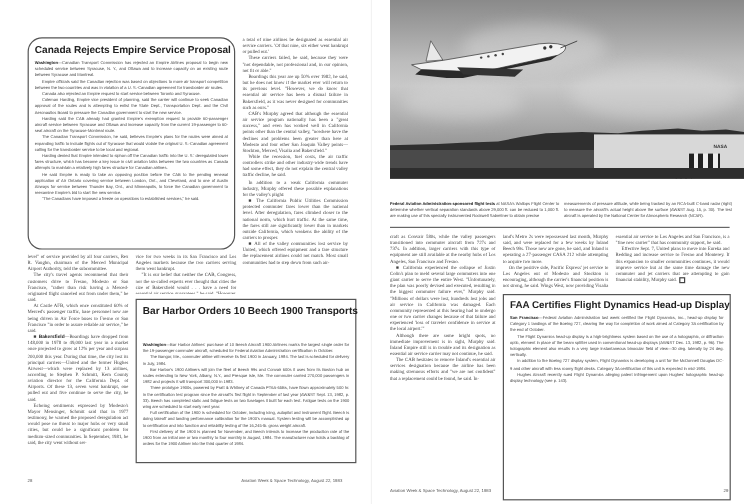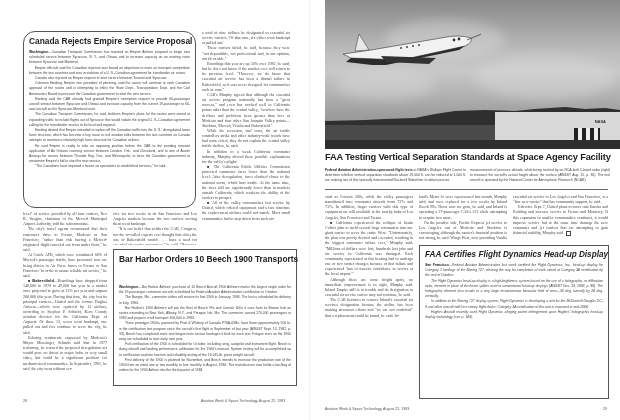--- a/index.html
+++ b/index.html
@@ -123,21 +123,20 @@
     <div style="position:absolute; left:232px; top:120px; width:26px; height:22px; border-radius:50%; background:#f0f0f0; border:1px solid #777;"></div>
     <div style="position:absolute; left:238px; top:140px; width:16px; height:26px; background:repeating-linear-gradient(45deg,#555 0 1px,#9a9a9a 1px 3px);"></div>
     <div class="ground"></div>
     <div style="position:absolute; left:170px; bottom:9px; width:125px; height:28px; background:#d8d8d8;">
       <span style="position:absolute; right:14px; top:7px; font-family:'Liberation Sans',sans-serif; font-size:4px; font-weight:bold; color:#333;">NASA</span>
       <div style="position:absolute; right:20px; bottom:0; width:26px; height:12px; background:repeating-linear-gradient(90deg,#222 0 4px,#eee 4px 8px);"></div>
     </div>
     <div class="runway"></div>
   </div>
 
-  <div class="fig-caption-title">FAA Testing Vertical Separation Standards at Space Agency Facility</div>
   <div class="caption-col" style="left:15px; top:168px; width:141px;"><span class="dateline">Federal Aviation Administration-sponsored flight tests</span><span> at NASA's Wallops Flight Center to determine whether vertical separation standards above 29,000 ft. can be reduced to 1,000 ft. are making use of this specially instrumented Rockwell Sabreliner to obtain precise</span></div>
   <div class="caption-col" style="left:160px; top:168px; width:140px;">measurements of pressure altitude, while being tracked by an RCA-built C-band radar (right) to measure the aircraft's actual height above the surface (AW&amp;ST Aug. 15, p. 30). The test aircraft is operated by the National Center for Atmospheric Research (NCAR).</div>
   <div class="rule" style="left:15px; top:189px; width:283px;"></div>
 
   <div class="col" style="left:15px; top:194px; width:88px; height:203px;">
     <p class="noindent">craft as Convair 580s, while the valley passengers transitioned into commuter aircraft from 727s and 737s. In addition, larger carriers with this type of equipment are still available at the nearby hubs of Los Angeles, San Francisco and Fresno.</p>
     <p>■ California experienced the collapse of Justin Colin's plan to meld several large commuters into one giant carrier to serve the entire West. "Unfortunately, the plan was poorly devised and executed, resulting in the biggest commuter failure ever," Murphy said. "Millions of dollars were lost, hundreds lost jobs and air service in California was damaged. Each community represented at this hearing had to undergo one or two carrier changes because of that failure and experienced 'loss of traveler confidence in service at the local airport.'"</p>
     <p>Although there are some bright spots, no immediate improvement is in sight, Murphy said. Inland Empire still is in trouble and its designation as essential air service carrier may not continue, he said.</p>
     <p>The CAB hesitates to remove Inland's essential air services designation because the airline has been making strenuous efforts and "we are not confident" that a replacement could be found, he said. In-</p>
   </div>
@@ -145,21 +144,21 @@
   <div class="col" style="left:109px; top:194px; width:88px; height:46px;">
     <p class="noindent">land's Metro 2s were repossessed last month, Murphy said, and were replaced for a few weeks by Inland Beech 99s. Those now are gone, he said, and Inland is operating a 27-passenger CASA 212 while attempting to acquire two more.</p>
     <p>On the positive side, Pacific Express' jet service to Los Angeles out of Modesto and Stockton is encouraging, although the carrier's financial position is not strong, he said. Wings West, now providing Visalia with</p>
   </div>
 
   <div class="col" style="left:203px; top:194px; width:95px; height:46px;">
     <p class="noindent">essential air service to Los Angeles and San Francisco, is a "fine new carrier" that has community support, he said.</p>
     <p><span>Effective Sept. 7, United plans to move into Eureka and Redding and increase service to Fresno and Monterey. If this expansion to smaller communities continues, it would improve service but at the same time damage the new commuter and jet carriers that are attempting to gain financial stability, Murphy said.</span><span class="end-mark"></span></p>
   </div>
 
-  <div class="box" style="left:109px; top:245px; width:190px; height:154px; padding:4px 5px;font-style:italic;">
+  <div class="box" style="left:109px; top:245px; width:190px; height:172px; padding:4px 5px;">
     <div class="box-title" style="font-size:8.2px; margin-bottom:4px;">FAA Certifies Flight Dynamics Head-up Display</div>
     <div class="sans-body">
       <p class="first"><span class="dateline">San Francisco</span><span>—Federal Aviation Administration last week certified the Flight Dynamics, Inc., head-up display for Category 1 landings of the Boeing 727, clearing the way for completion of work aimed at Category 3A certification by the end of October.</span></p>
       <p>The Flight Dynamics head-up display is a high-brightness system based on the use of a holographic, or diffraction optic, element in place of the beam splitter used in conventional head-up displays (AW&amp;ST Dec. 13, 1982, p. 96). The holographic element also results in a very large instantaneous binocular field of view—30 deg. laterally by 24 deg. vertically.</p>
       <p>In addition to the Boeing 727 display system, Flight Dynamics is developing a unit for the McDonnell Douglas DC-9 and other aircraft with less roomy flight decks. Category 3A certification of this unit is expected in mid-1984.</p>
       <p>Hughes Aircraft recently sued Flight Dynamics alleging patent infringement upon Hughes' holographic head-up display technology (see p. 143).</p>
     </div>
   </div>
 
   <div class="footer" style="left:15px; top:407px;">Aviation Week &amp; Space Technology, August 22, 1983</div>

